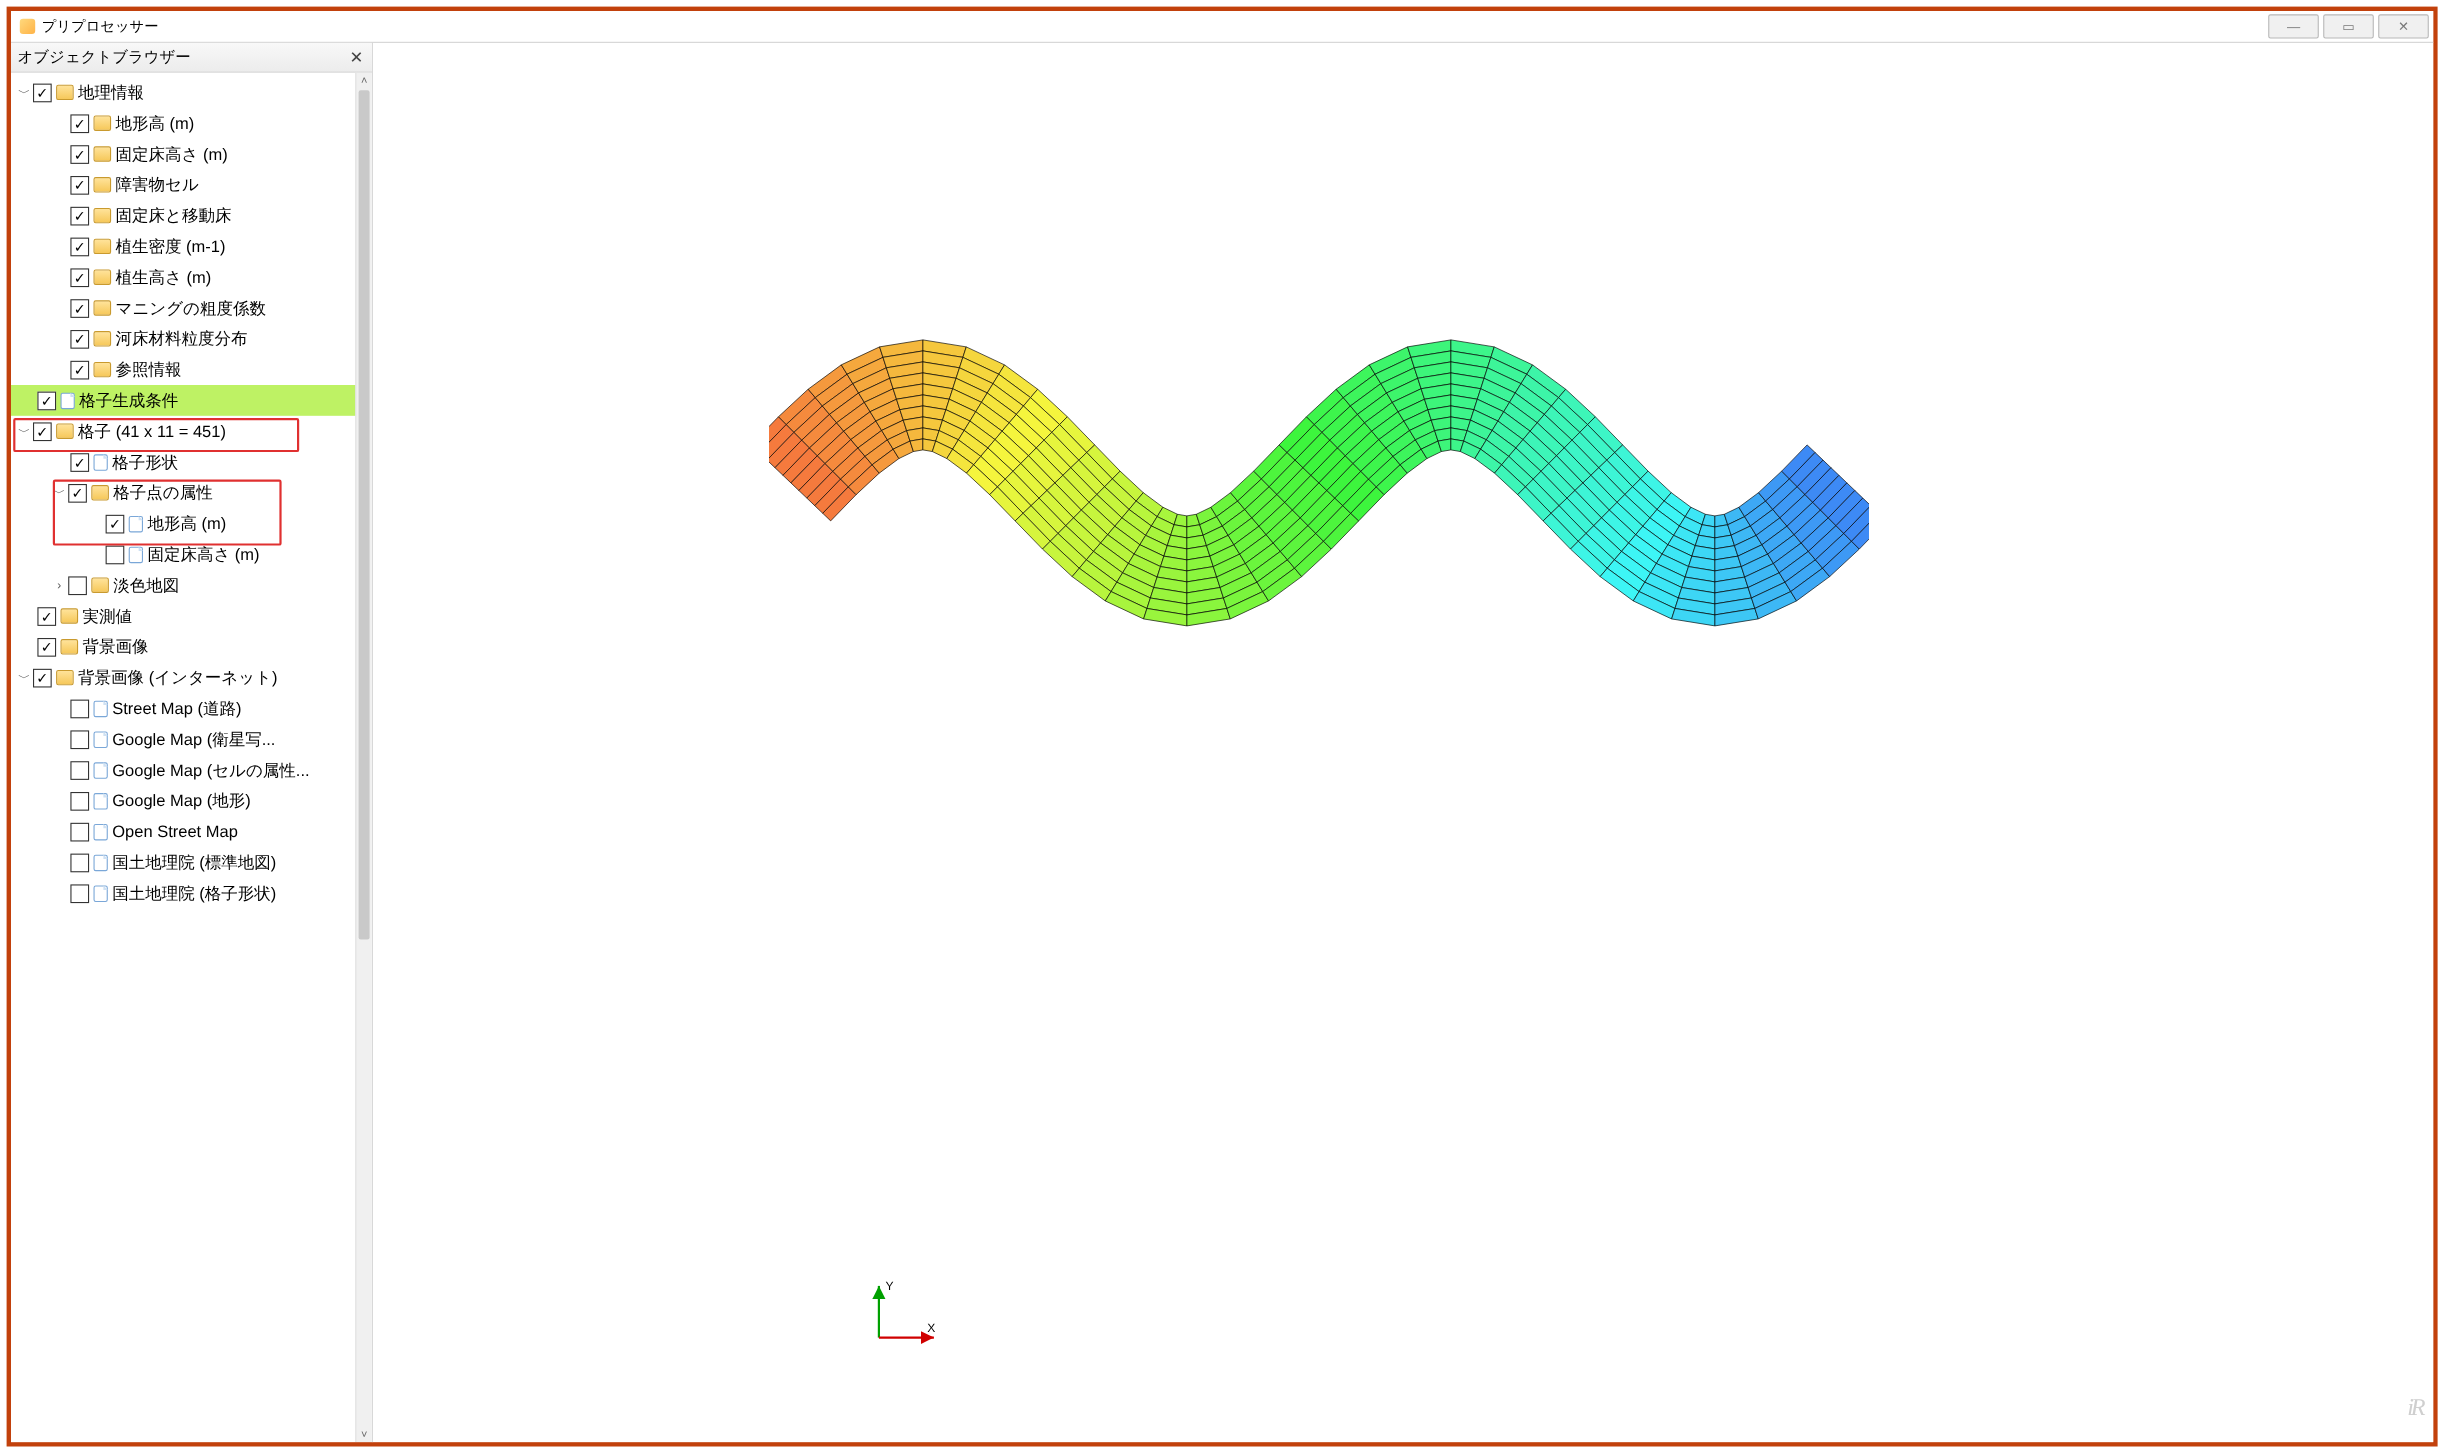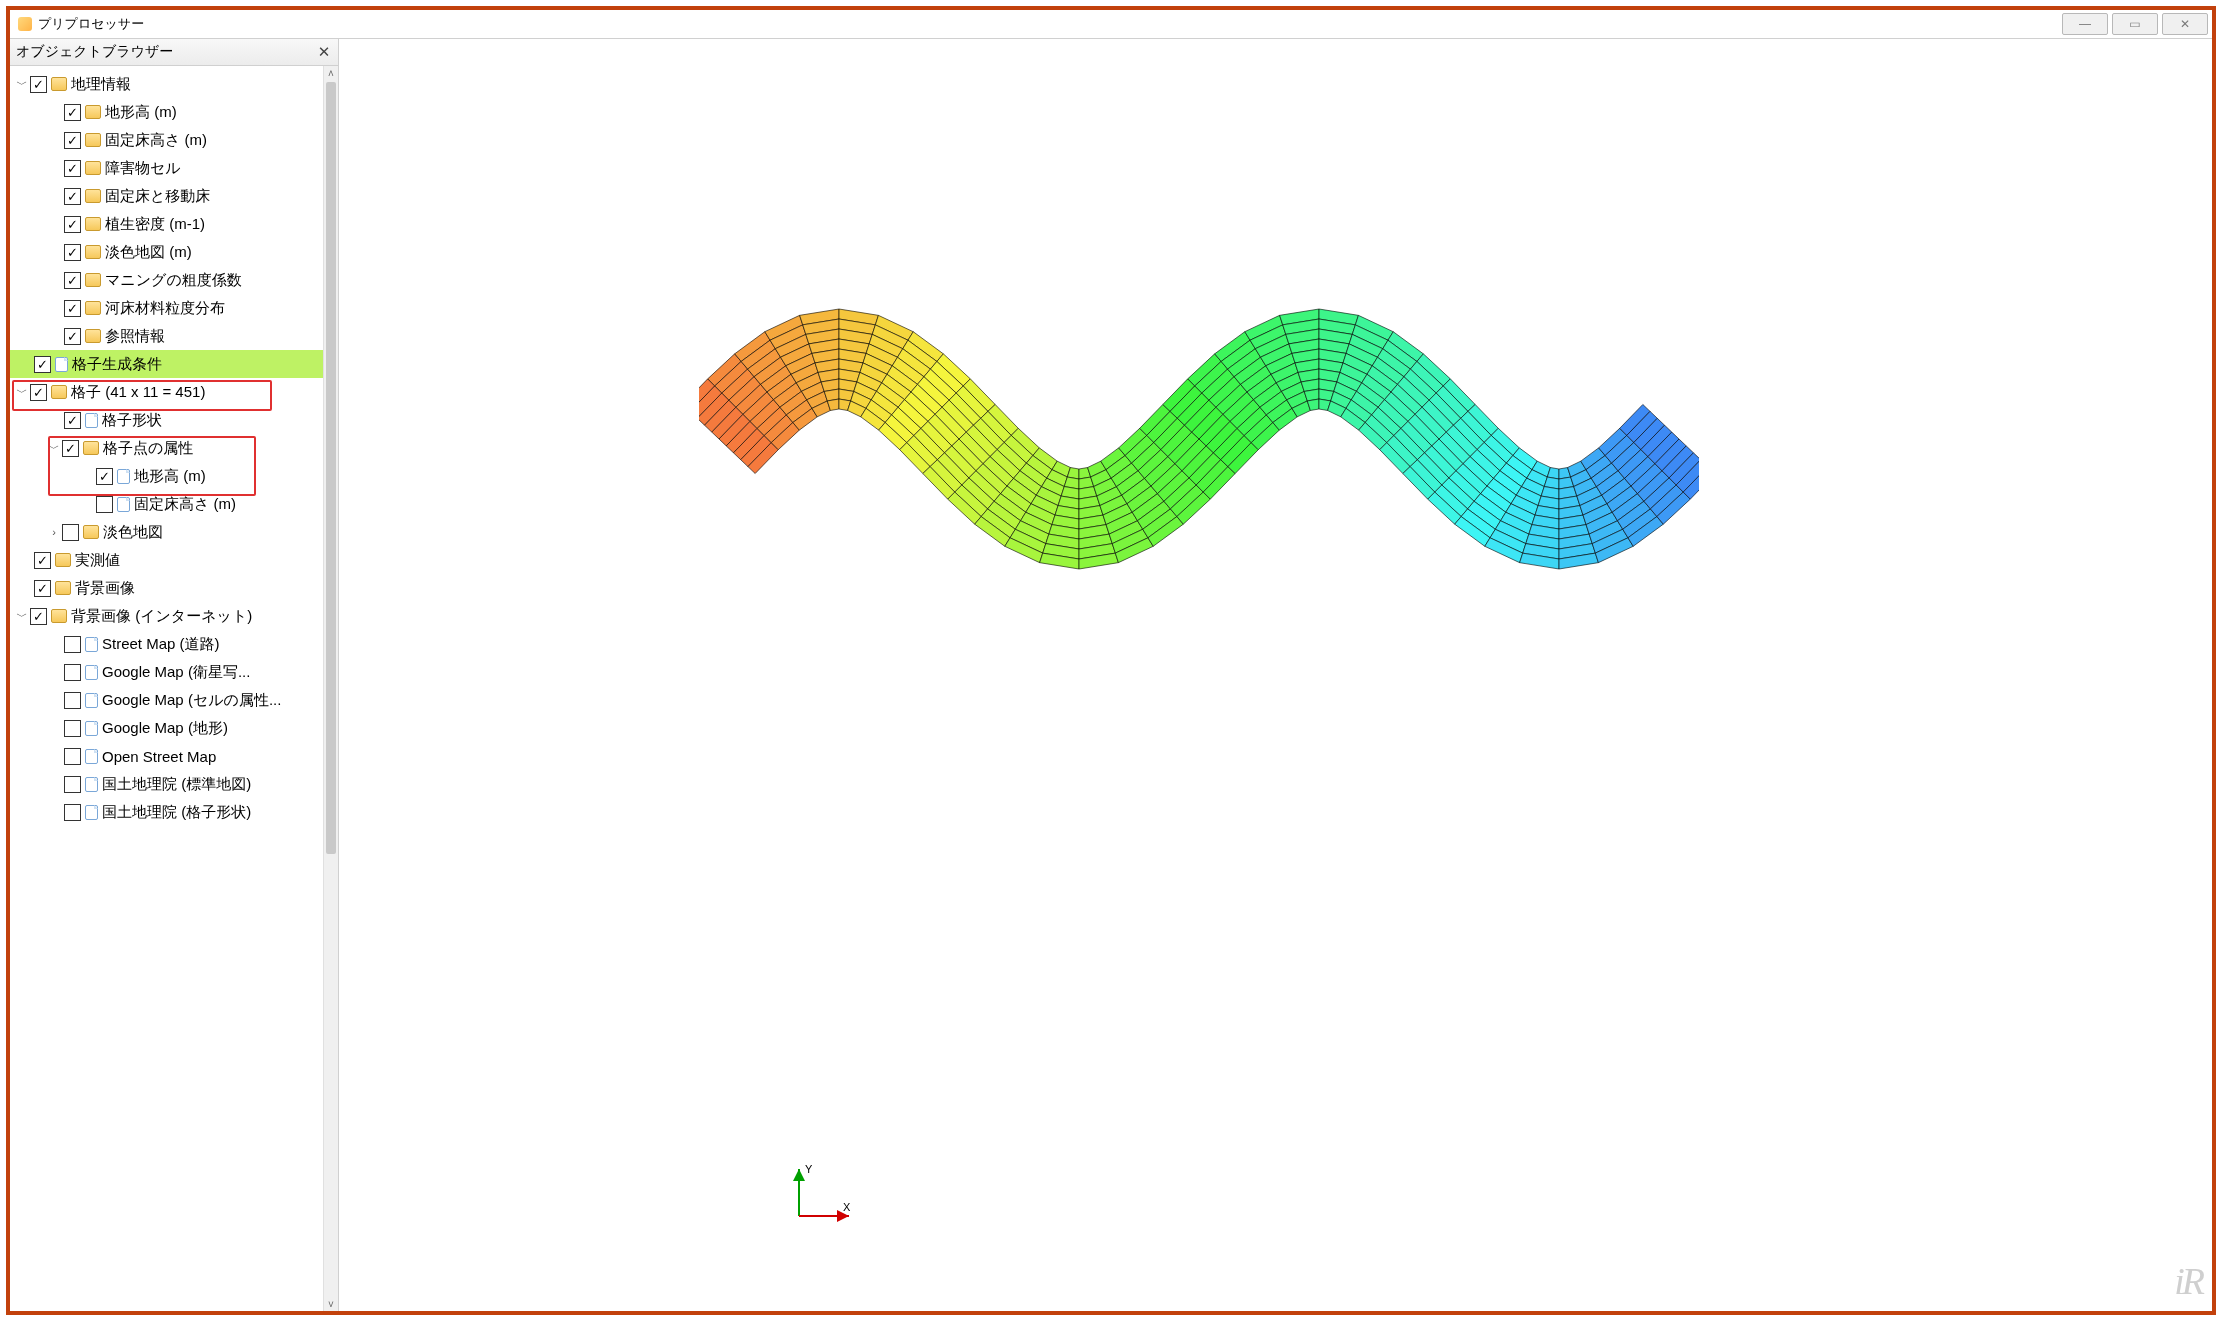--- a/index.html
+++ b/index.html
@@ -25,21 +25,21 @@
 .caret{width:16px;text-align:center;color:#555;font-size:11px;display:inline-block;}
 .chk{width:15px;height:15px;border:1px solid #333;display:inline-flex;align-items:center;justify-content:center;margin-right:4px;font-size:13px;line-height:1;background:#fff;}
 .chk.on::after{content:"✓";color:#000;}
 .fico{width:14px;height:12px;margin-right:4px;display:inline-block;border-radius:2px;}
 .fico.folder{background:linear-gradient(#ffe39a,#f6c85a);border:1px solid #c99a2e;}
 .fico.file{background:#fff;border:1px solid #7aa7d8;position:relative;width:11px;height:13px;}
 .fico.file::after{content:"";position:absolute;right:-1px;top:-1px;border-top:4px solid #fff0;border-left:4px solid #cfe1f3;}
 .hlbox{position:absolute;border:2px solid #e03030;pointer-events:none;border-radius:2px;}
 .viewport{flex:1;position:relative;background:#fff;}
 .axis{position:absolute;left:440px;bottom:80px;}
-.logo{position:absolute;right:10px;bottom:8px;font-family:Georgia,serif;font-size:38px;color:#cfcfcf;font-style:italic;letter-spacing:-3px;}
+.logo{position:absolute;right:10px;bottom:19px;font-family:Georgia,serif;font-size:22px;color:#cfcfcf;font-style:italic;letter-spacing:-3px;}
 svg.mesh{position:absolute;left:360px;top:260px;}
 </style>
 </head>
 <body>
 
 <div class="window">
   <div class="titlebar">
     <span class="appicon"></span>
     <span class="title">プリプロセッサー</span>
     <div class="winbtns">
@@ -91,21 +91,21 @@
           <div class="row">
               <span class="ind" style="width:54px"></span>
               <span class="chk on"></span>
               <span class="fico folder"></span>
               <span>植生密度 (m-1)</span>
             </div>
           <div class="row">
               <span class="ind" style="width:54px"></span>
               <span class="chk on"></span>
               <span class="fico folder"></span>
-              <span>淡色地図 (m)</span>
+              <span>植生高さ (m)</span>
             </div>
           <div class="row">
               <span class="ind" style="width:54px"></span>
               <span class="chk on"></span>
               <span class="fico folder"></span>
               <span>マニングの粗度係数</span>
             </div>
           <div class="row">
               <span class="ind" style="width:54px"></span>
               <span class="chk on"></span>

